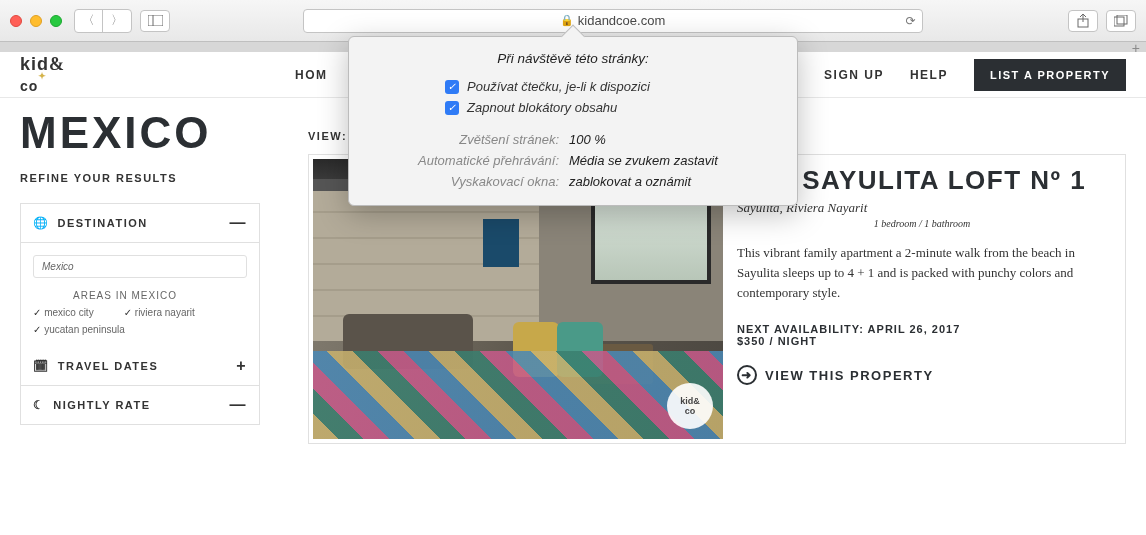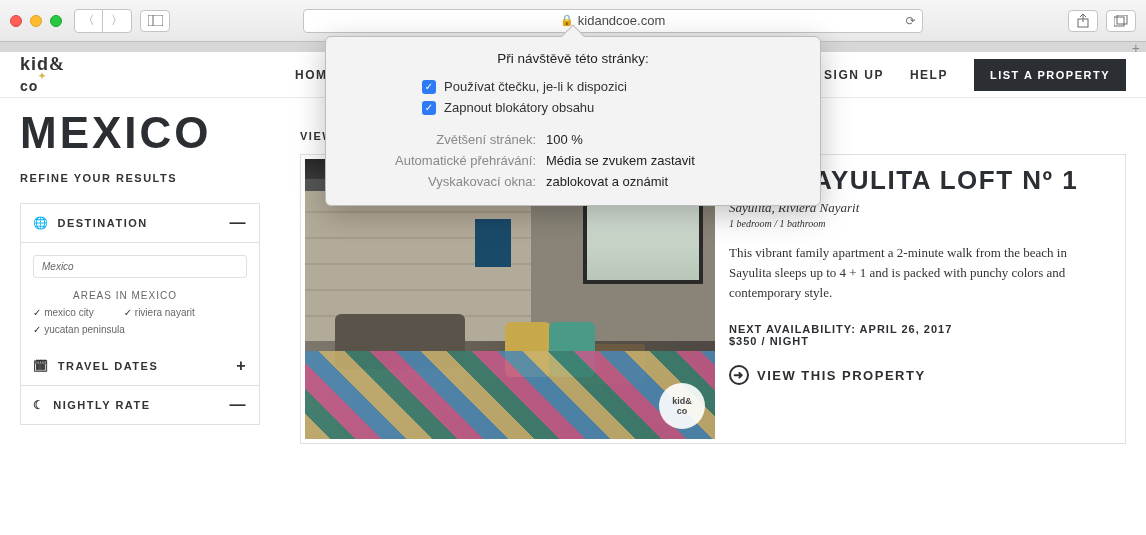--- a/index.html
+++ b/index.html
@@ -27,21 +27,21 @@
 
 
 .page { position:relative; height:480px; overflow:hidden; }
 .site-header { height:46px; border-bottom:1px solid #e8e8e8; display:flex; align-items:center; padding:0 20px; }
 .logo { font-weight:bold; font-size:18px; color:#333; letter-spacing:1px; }
 .logo-amp{font-family:Georgia,serif;}
 .nav { margin-left:230px; display:flex; gap:40px; font-size:12px; font-weight:bold; letter-spacing:1.5px; color:#333; }
 .hdr-right{margin-left:auto;display:flex;align-items:center;gap:26px;font-size:12px;font-weight:bold;letter-spacing:1.5px;color:#333;}
 .list-btn{background:#2b2f33;color:#fff;padding:10px 16px;font-size:11px;letter-spacing:1.5px;font-weight:bold;}
 
-.content{display:flex;padding:10px 20px;gap:24px;}
+.content{display:flex;padding:10px 20px;gap:32px;}
 .col-left{width:240px;}
 .page-title{font-size:44px;font-weight:900;letter-spacing:3px;color:#2b2f33;margin-bottom:14px;}
 .refine{font-size:11px;letter-spacing:1.5px;font-weight:bold;color:#333;margin-bottom:19px;}
 .filter-box{border:1px solid #e0e0e0;}
 .filter-head{padding:10px 12px;font-size:11px;letter-spacing:1.5px;font-weight:bold;color:#333;display:flex;align-items:center;border-bottom:1px solid #e0e0e0;}
 .filter-head .fi{margin-right:8px;font-size:12px;}
 .filter-head .pm{margin-left:auto;font-size:16px;font-weight:bold;color:#333;}
 .filter-body{padding:12px;}
 .dest-input{border:1px solid #e0e0e0;border-radius:3px;padding:5px 8px;font-size:10px;font-style:italic;color:#666;margin-bottom:12px;}
 .areas-label{font-size:10px;letter-spacing:1px;color:#666;margin-bottom:6px;margin-left:40px;}
@@ -65,31 +65,31 @@
 .listing-img .couch{position:absolute;bottom:70px;left:30px;width:130px;height:55px;background:#5a534a;border-radius:6px;}
 .listing-img .chair1{position:absolute;bottom:62px;left:200px;width:46px;height:55px;background:#c7a84a;border-radius:6px;}
 .listing-img .chair2{position:absolute;bottom:62px;right:120px;width:46px;height:55px;background:#4a9a88;border-radius:6px;}
 .listing-img .table{position:absolute;bottom:55px;left:270px;width:70px;height:40px;background:#6a5a42;border-radius:3px;}
 .listing-img .art{position:absolute;top:60px;left:170px;width:36px;height:48px;background:#1a4a6a;}
 .listing-img .badge{position:absolute;bottom:10px;right:10px;width:46px;height:46px;border-radius:50%;background:rgba(255,255,255,0.9);display:flex;align-items:center;justify-content:center;font-size:9px;font-weight:bold;color:#444;text-align:center;}
 
 .listing-info{flex:1;padding:6px 14px 10px;}
 .listing-title{font-size:26px;font-weight:800;letter-spacing:1.5px;color:#2b2f33;margin-bottom:4px;}
 .listing-loc{font-family:Georgia,serif;font-style:italic;font-size:13px;color:#333;margin-bottom:2px;}
-.listing-rooms{font-family:Georgia,serif;font-style:italic;font-size:10px;color:#333;margin-bottom:14px;}
+.listing-rooms{font-family:Georgia,serif;font-style:italic;font-size:10px;color:#333;margin-bottom:14px;text-align:center;}
 .listing-desc{font-family:Georgia,serif;font-size:13px;color:#333;line-height:1.55;margin-bottom:20px;}
 .listing-avail{font-size:11px;font-weight:bold;letter-spacing:1px;color:#2b2f33;}
 .listing-price{font-size:11px;font-weight:bold;letter-spacing:1px;color:#2b2f33;margin-bottom:18px;}
 .view-link{font-size:13px;font-weight:900;letter-spacing:1.5px;color:#2b2f33;display:flex;align-items:center;gap:8px;}
 .view-link .arr{width:20px;height:20px;border:2px solid #2b2f33;border-radius:50%;display:inline-flex;align-items:center;justify-content:center;font-size:12px;}
 
 .col-right{flex:1;padding-left:16px;}
 
 
-.popover{position:absolute;top:36px;left:50%;transform:translateX(-50%);width:496px;background:#f3f3f3;border:1px solid #bcbcbc;border-radius:6px;box-shadow:0 8px 30px rgba(0,0,0,0.25);padding:14px 20px 16px;font-size:13px;color:#333;z-index:50;}
+.popover{position:absolute;top:36px;left:50%;transform:translateX(-50%);width:450px;background:#f3f3f3;border:1px solid #bcbcbc;border-radius:6px;box-shadow:0 8px 30px rgba(0,0,0,0.25);padding:14px 20px 16px;font-size:13px;color:#333;z-index:50;font-style:italic;}
 .popover::before{content:"";position:absolute;top:-9px;left:50%;transform:translateX(-50%);width:16px;height:16px;background:#f3f3f3;border-left:1px solid #bcbcbc;border-top:1px solid #bcbcbc;transform:translateX(-50%) rotate(45deg);}
 .pop-title{text-align:center;font-size:13.5px;margin-bottom:10px;color:#222;}
 .pop-check{display:flex;align-items:center;gap:8px;padding:3px 0 3px 76px;}
 .pop-check .cb{width:14px;height:14px;background:#2f7bf6;border-radius:3px;display:flex;align-items:center;justify-content:center;color:#fff;font-size:10px;}
 .pop-grid{margin-top:14px;display:grid;grid-template-columns:190px 1fr;row-gap:6px;column-gap:10px;}
 .pop-grid .k{text-align:right;color:#888;}
 .pop-grid .v{color:#222;}
 </style>
 </head>
 <body>

